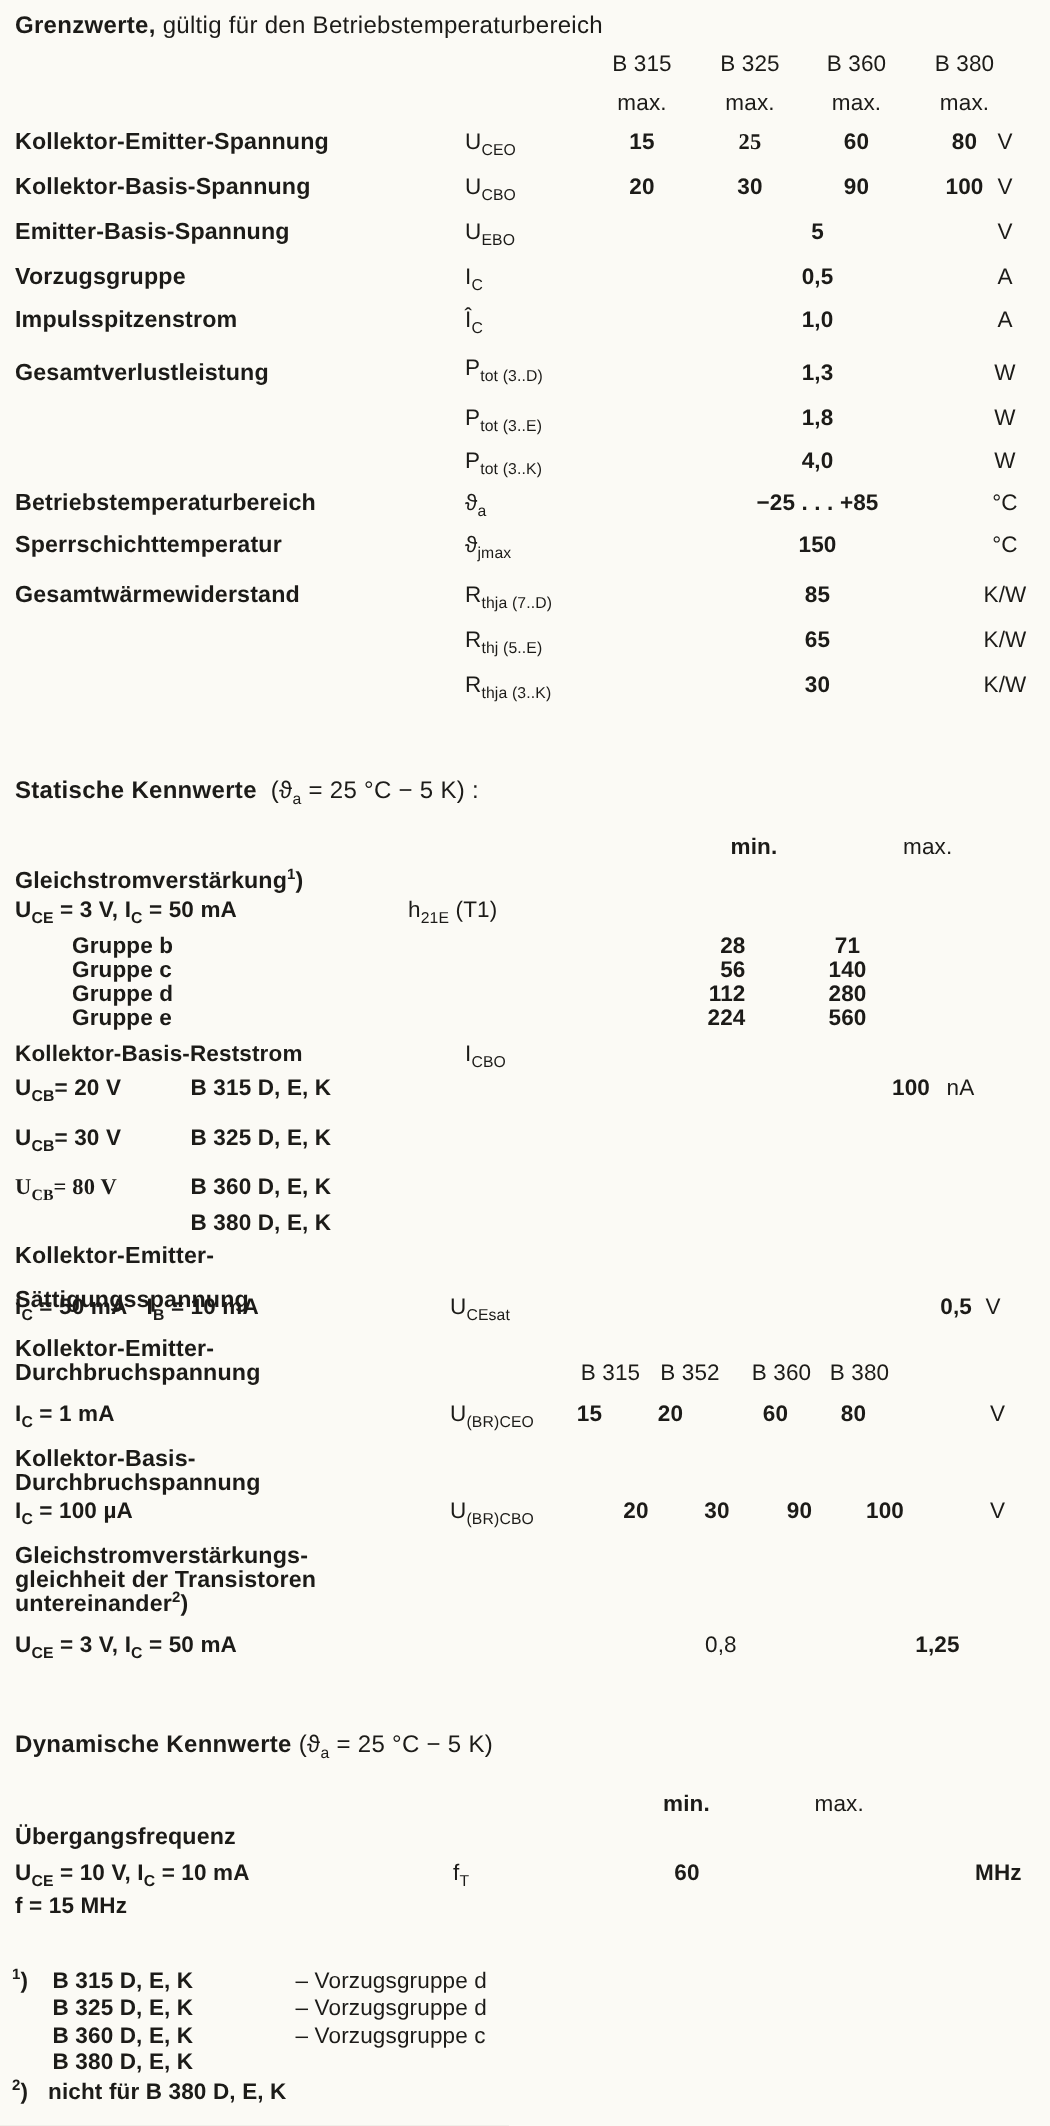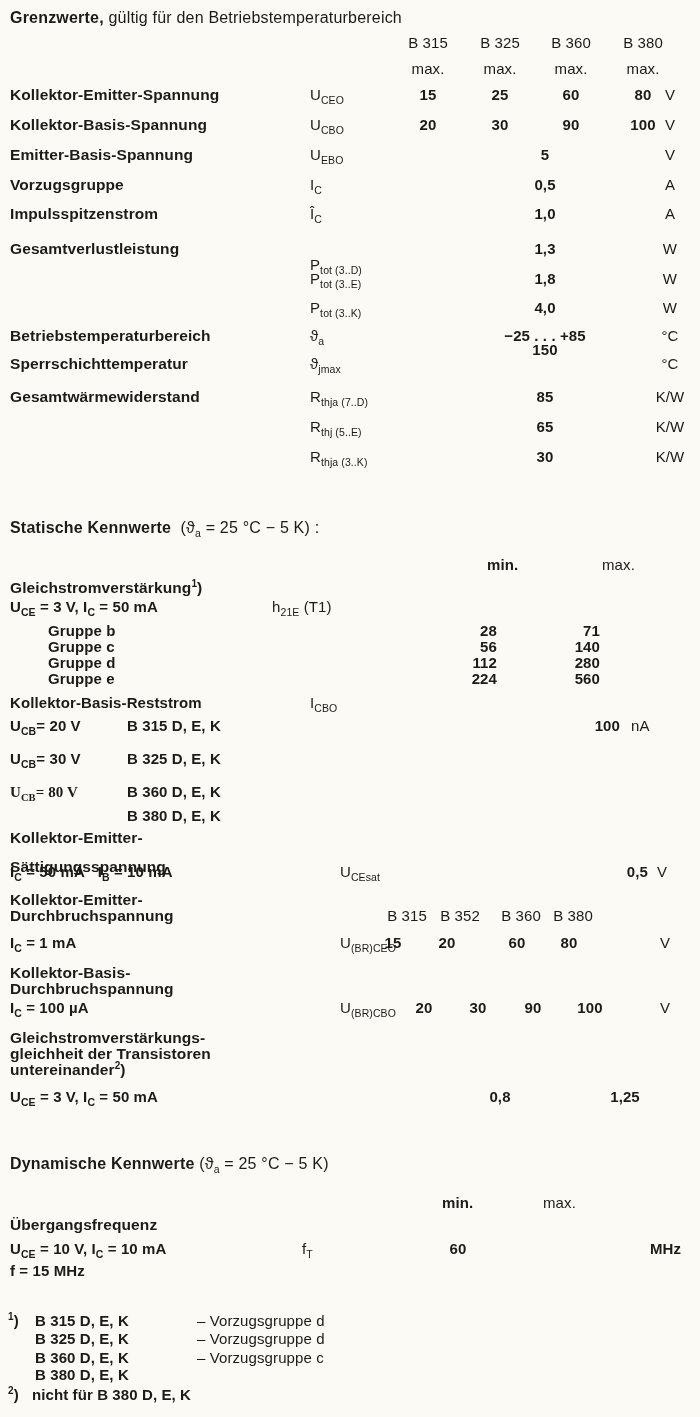--- a/index.html
+++ b/index.html
@@ -11,41 +11,41 @@
   .layer{position:absolute;inset:0;}
   .cell{position:absolute;font-size:15px;line-height:18px;white-space:nowrap;letter-spacing:.1px;}
   sub{font-size:10.5px;line-height:0;}
   sup{font-size:10px;line-height:0;}
   .hvy{font-weight:bold;}
   .heading{position:absolute;left:10px;font-size:16px;line-height:19px;white-space:nowrap;letter-spacing:.2px;}
   
   .lab{left:10px;font-weight:bold;font-size:15.5px;}
   .sym{left:310px;}
   .sym2{left:272px;}
-  .sym3{left:300px;margin-left:40px;}
+  .sym3{left:300px;}
   .c1{left:398px;}.c2{left:470px;}.c3{left:541px;}.c4{left:613px;}
   .colbox{width:60px;text-align:center;}
   .num{font-weight:bold;}
   .ctr{left:465px;width:160px;text-align:center;font-weight:bold;}
   .unitbox{left:642px;width:56px;text-align:center;}
   
   .smin{left:487px;font-weight:bold;}
   .smax{left:602px;}
   .lab2{left:48px;font-weight:bold;}
   .gmin{left:430px;width:67px;text-align:right;font-weight:bold;}
-  .gmax{left:530px;width:70px;text-align:right;font-weight:bold;}
+  .gmax{left:530px;width:70px;text-align:center;font-weight:bold;}
   .cond{left:10px;font-weight:bold;}
   .dev{left:127px;font-weight:bold;}
   .rval{left:560px;width:60px;text-align:right;font-weight:bold;}
   .runit{left:631px;}
   .sval{left:598px;width:50px;text-align:right;font-weight:bold;}
   .sunit{left:657px;}
   .bcol{width:52px;text-align:center;}
   .bunit{left:660px;}
-  .mmin{left:470px;width:60px;text-align:center;font-weight:bold;}
+  .mmin{left:470px;width:60px;text-align:left;font-weight:normal;}
   .mmax{left:590px;width:70px;text-align:center;font-weight:bold;}
   
   .dmin{left:442px;font-weight:bold;}
   .dmax{left:543px;}
   .dsym{left:302px;}
   .dval{left:428px;width:60px;text-align:center;font-weight:bold;}
   .dunit{left:650px;font-weight:bold;}
   
   .fnm{left:8px;font-weight:bold;}
   .fndev{left:35px;font-weight:bold;}
@@ -63,21 +63,21 @@
       <span class="cell c2 colbox" style="top: 34px;">B 325</span>
       <span class="cell c3 colbox" style="top: 34px;">B 360</span>
       <span class="cell c4 colbox" style="top: 34px;">B 380</span>
       <span class="cell c1 colbox" style="top: 60px;">max.</span>
       <span class="cell c2 colbox" style="top: 60px;">max.</span>
       <span class="cell c3 colbox" style="top: 60px;">max.</span>
       <span class="cell c4 colbox" style="top: 60px;">max.</span>
       <span class="cell lab" style="top: 86px;">Kollektor-Emitter-Spannung</span>
       <span class="cell sym" style="top: 86px;"><span>U</span><sub>CEO</sub></span>
       <span class="cell c1 colbox num" style="top: 86px;">15</span>
-      <span class="cell c2 colbox num" style="top: 86px;">25</span>
+      <span class="cell c2 colbox num" style="top: 86px; font-family: Liberation Serif, serif;">25</span>
       <span class="cell c3 colbox num" style="top: 86px;">60</span>
       <span class="cell c4 colbox num" style="top: 86px;">80</span>
       <span class="cell unitbox" style="top: 86px;">V</span>
       <span class="cell lab" style="top: 116px;">Kollektor-Basis-Spannung</span>
       <span class="cell sym" style="top: 116px;"><span>U</span><sub>CBO</sub></span>
       <span class="cell c1 colbox num" style="top: 116px;">20</span>
       <span class="cell c2 colbox num" style="top: 116px;">30</span>
       <span class="cell c3 colbox num" style="top: 116px;">90</span>
       <span class="cell c4 colbox num" style="top: 116px;">100</span>
       <span class="cell unitbox" style="top: 116px;">V</span>
@@ -87,36 +87,36 @@
       <span class="cell unitbox" style="top: 146px;">V</span>
       <span class="cell lab" style="top: 176px;">Vorzugsgruppe</span>
       <span class="cell sym" style="top: 176px;"><span>I</span><sub>C</sub></span>
       <span class="cell ctr" style="top: 176px;">0,5</span>
       <span class="cell unitbox" style="top: 176px;">A</span>
       <span class="cell lab" style="top: 205px;">Impulsspitzenstrom</span>
       <span class="cell sym" style="top: 205px;"><span>Î</span><sub>C</sub></span>
       <span class="cell ctr" style="top: 205px;">1,0</span>
       <span class="cell unitbox" style="top: 205px;">A</span>
       <span class="cell lab" style="top: 240px;">Gesamtverlustleistung</span>
-      <span class="cell sym" style="top: 256px;"><span>P</span><sub>tot (3..D)</sub></span>
+      <span class="cell sym" style="top: 237px;"><span>P</span><sub>tot (3..D)</sub></span>
       <span class="cell ctr" style="top: 240px;">1,3</span>
       <span class="cell unitbox" style="top: 240px;">W</span>
       <span class="cell sym" style="top: 270px;"><span>P</span><sub>tot (3..E)</sub></span>
       <span class="cell ctr" style="top: 270px;">1,8</span>
       <span class="cell unitbox" style="top: 270px;">W</span>
       <span class="cell sym" style="top: 299px;"><span>P</span><sub>tot (3..K)</sub></span>
       <span class="cell ctr" style="top: 299px;">4,0</span>
       <span class="cell unitbox" style="top: 299px;">W</span>
       <span class="cell lab" style="top: 327px;">Betriebstemperaturbereich</span>
       <span class="cell sym" style="top: 327px;"><span>ϑ</span><sub>a</sub></span>
       <span class="cell ctr" style="top: 327px;">−25 . . . +85</span>
       <span class="cell unitbox" style="top: 327px;">°C</span>
       <span class="cell lab" style="top: 355px;">Sperrschichttemperatur</span>
       <span class="cell sym" style="top: 355px;"><span>ϑ</span><sub>jmax</sub></span>
-      <span class="cell ctr" style="top: 341px;">150</span>
+      <span class="cell ctr" style="top: 355px;">150</span>
       <span class="cell unitbox" style="top: 355px;">°C</span>
       <span class="cell lab" style="top: 388px;">Gesamtwärmewiderstand</span>
       <span class="cell sym" style="top: 388px;"><span>R</span><sub>thja (7..D)</sub></span>
       <span class="cell ctr" style="top: 388px;">85</span>
       <span class="cell unitbox" style="top: 388px;">K/W</span>
       <span class="cell sym" style="top: 418px;"><span>R</span><sub>thj (5..E)</sub></span>
       <span class="cell ctr" style="top: 418px;">65</span>
       <span class="cell unitbox" style="top: 418px;">K/W</span>
       <span class="cell sym" style="top: 448px;"><span>R</span><sub>thja (3..K)</sub></span>
       <span class="cell ctr" style="top: 448px;">30</span>

